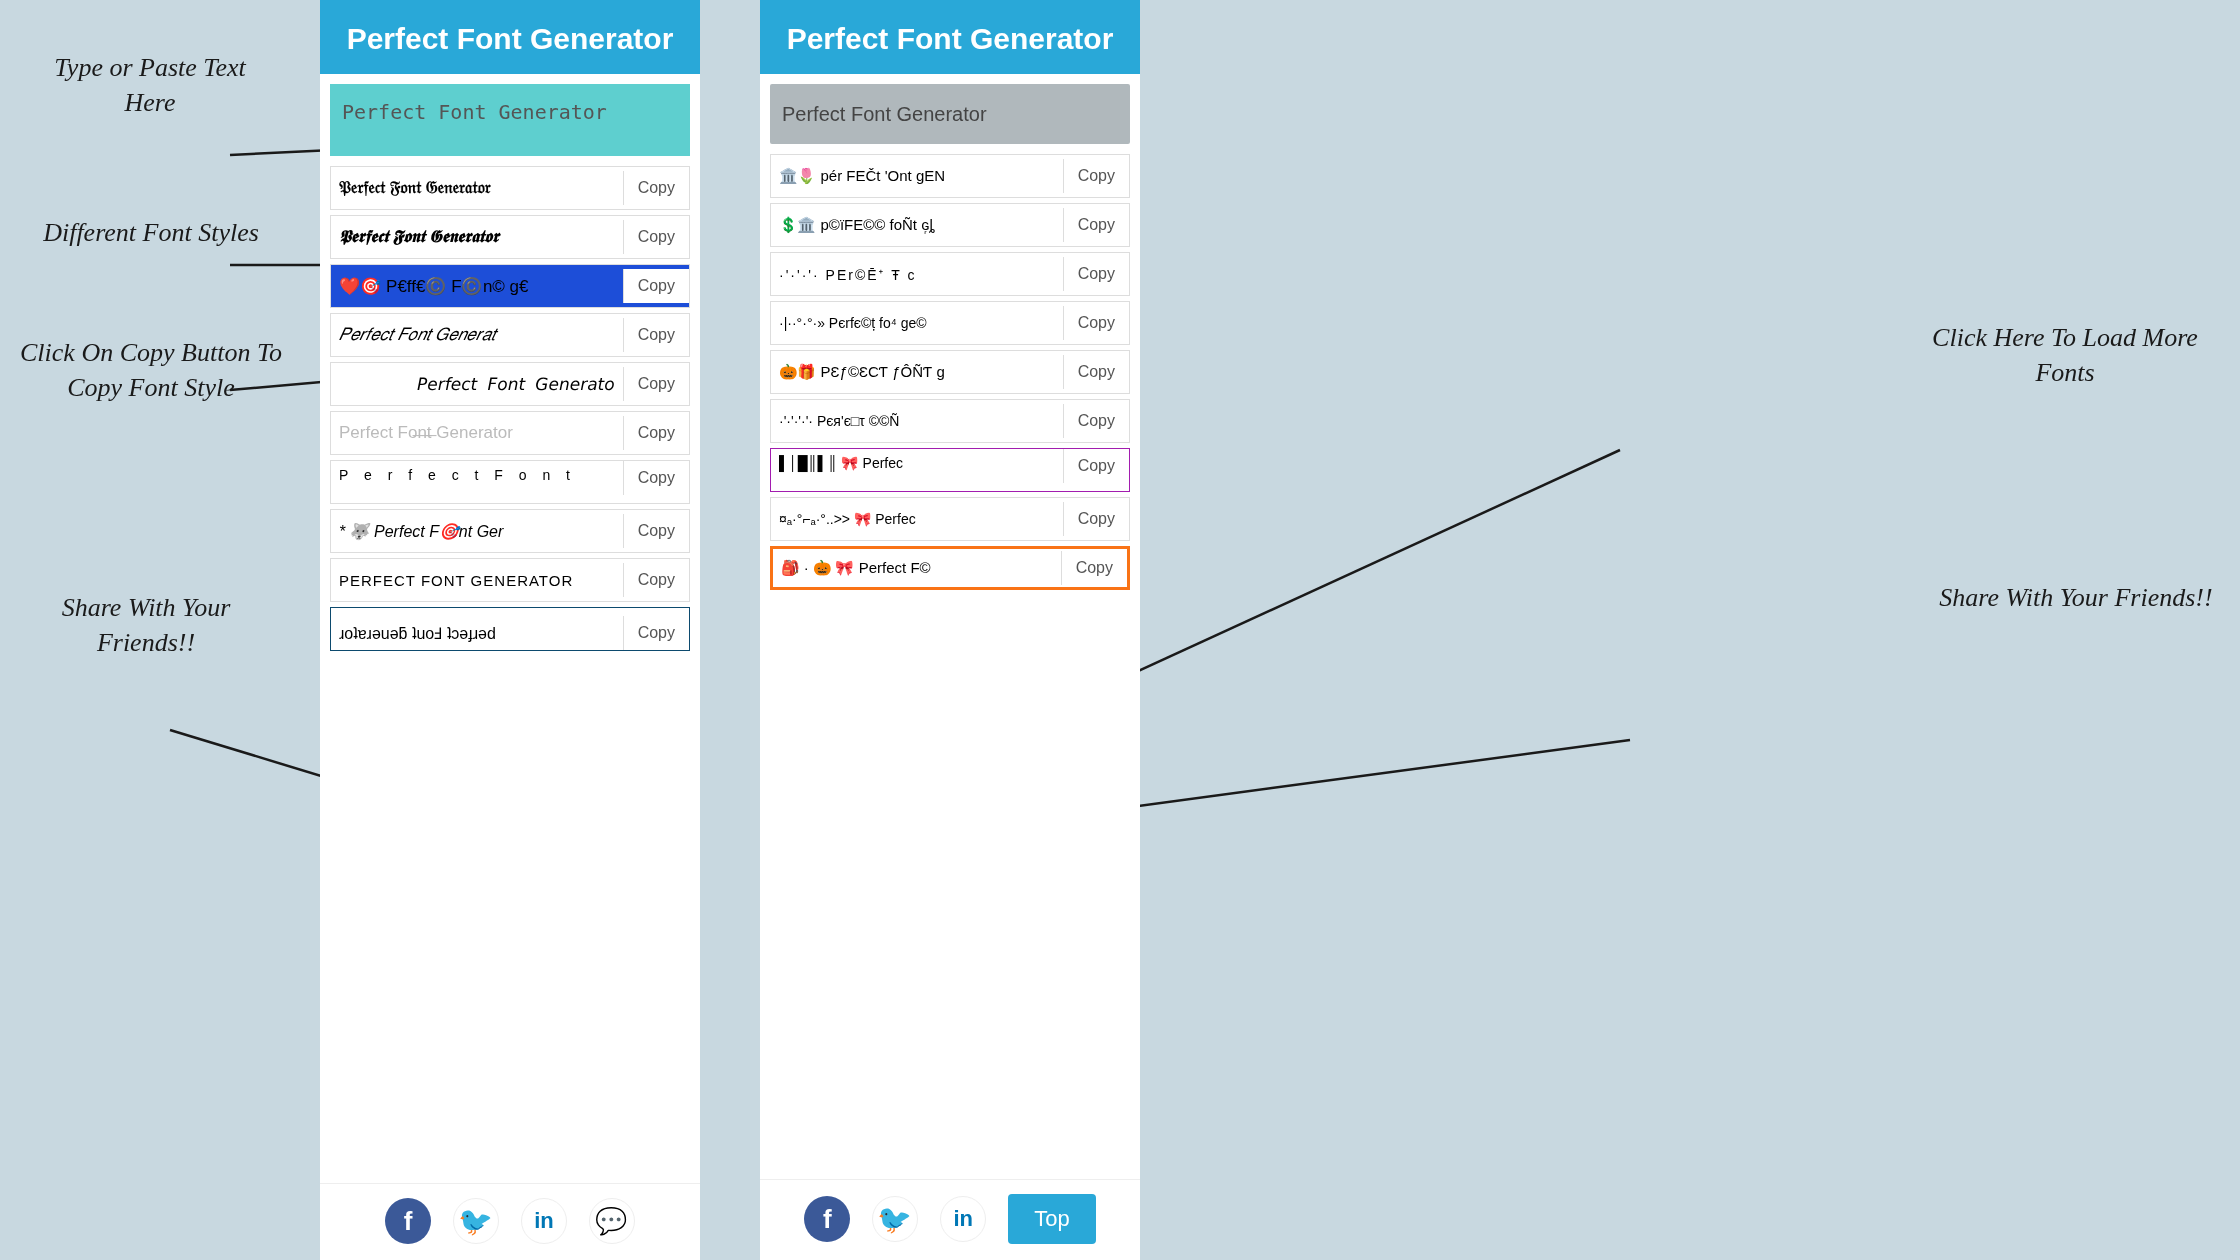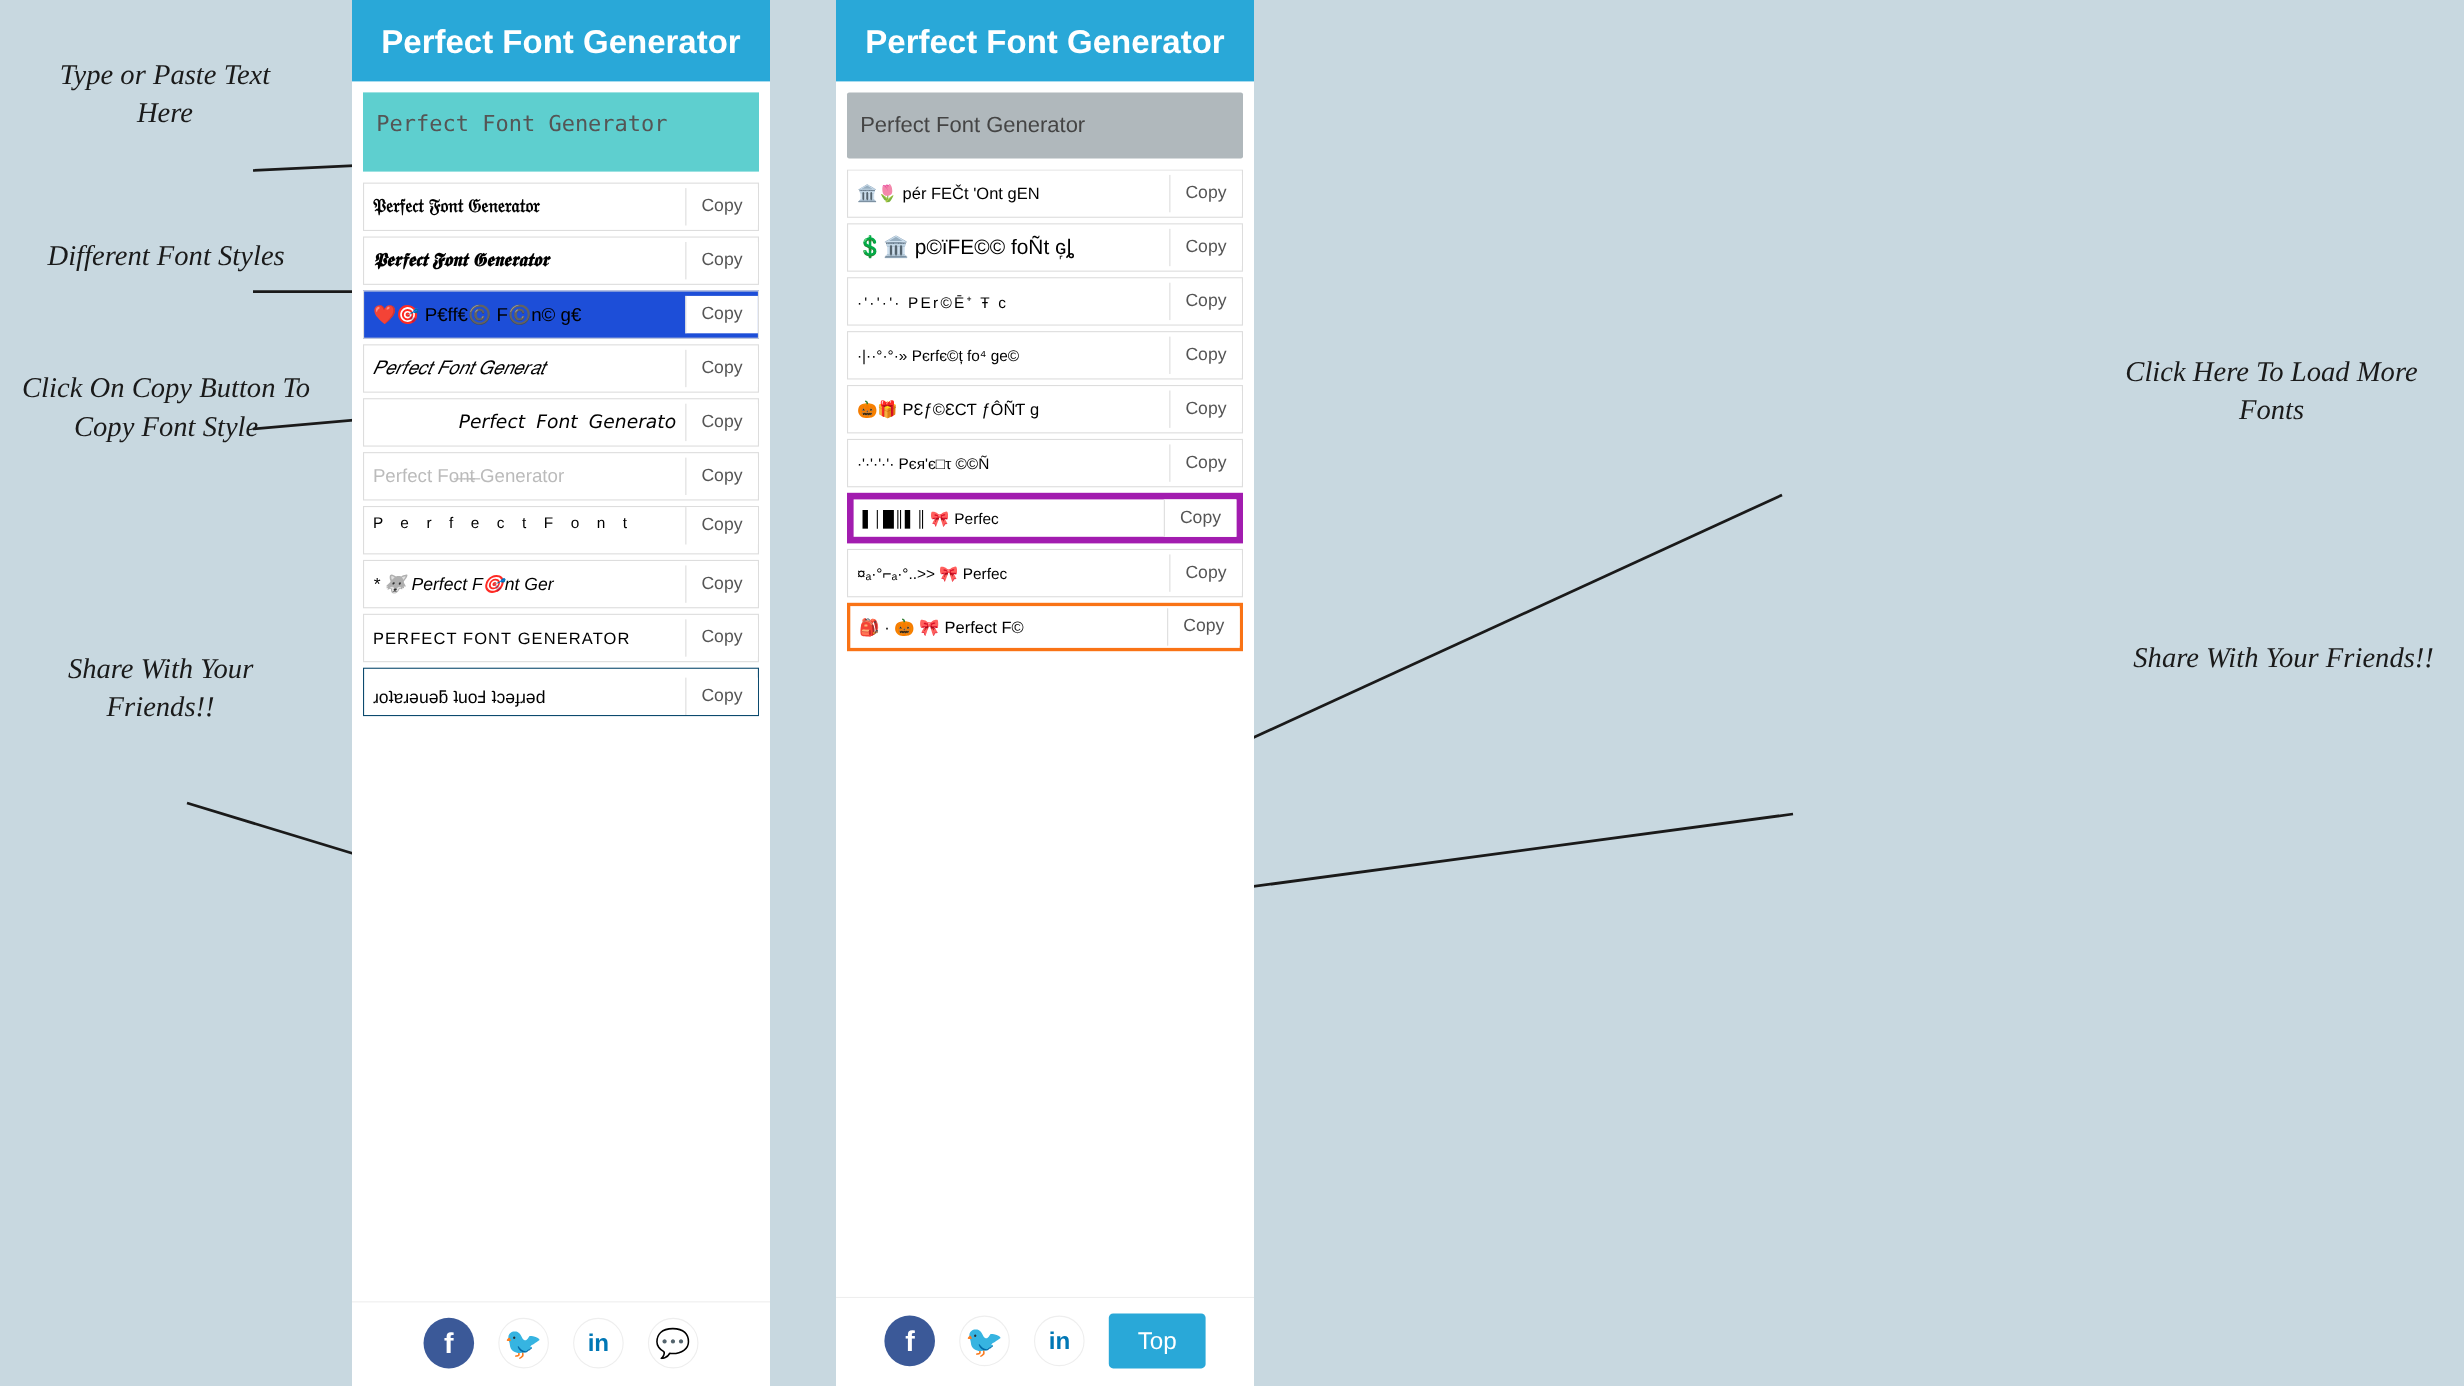--- a/index.html
+++ b/index.html
@@ -200,21 +200,21 @@
   </div>
 
   <div style="padding:0 10px; flex:1; overflow:hidden;">
 
     <div style="display:flex; border:1px solid #ddd; margin-bottom:5px; min-height:44px; align-items:center;">
       <span style="flex:1; padding:6px 8px; font-size:15px; overflow:hidden; white-space:nowrap; text-overflow:ellipsis;">🏛️🌷 pér FEČt 'Ont gEN</span>
       <button class="copy-btn">Copy</button>
     </div>
 
     <div style="display:flex; border:1px solid #ddd; margin-bottom:5px; min-height:44px; align-items:center;">
-      <span style="flex:1; padding:6px 8px; font-size:19px; overflow:hidden; white-space:nowrap; text-overflow:ellipsis;">💲🏛️ p©ïFE©© foÑt ɢ᷊ȴ</span>
+      <span style="flex:1; padding:6px 8px; font-size:15px; overflow:hidden; white-space:nowrap; text-overflow:ellipsis;">💲🏛️ p©ïFE©© foÑt ɢ᷊ȴ</span>
       <button class="copy-btn">Copy</button>
     </div>
 
     <div style="display:flex; border:1px solid #ddd; margin-bottom:5px; min-height:44px; align-items:center;">
       <span style="flex:1; padding:6px 8px; font-size:14px; overflow:hidden; white-space:nowrap; text-overflow:ellipsis; letter-spacing:2px;">·'·'·'· ΡΕr©Ē⁺ Ŧ c</span>
       <button class="copy-btn">Copy</button>
     </div>
 
     <div style="display:flex; border:1px solid #ddd; margin-bottom:5px; min-height:44px; align-items:center;">
       <span style="flex:1; padding:6px 8px; font-size:14px; overflow:hidden; white-space:nowrap; text-overflow:ellipsis;">·|··°·°·» Pєrfє©ț fo⁴ ge©</span>
@@ -224,21 +224,21 @@
     <div style="display:flex; border:1px solid #ddd; margin-bottom:5px; min-height:44px; align-items:center;">
       <span style="flex:1; padding:6px 8px; font-size:15px; overflow:hidden; white-space:nowrap; text-overflow:ellipsis;">🎃🎁 ΡƐƒ©ƐCƬ ƒÔÑƬ g</span>
       <button class="copy-btn">Copy</button>
     </div>
 
     <div style="display:flex; border:1px solid #ddd; margin-bottom:5px; min-height:44px; align-items:center;">
       <span style="flex:1; padding:6px 8px; font-size:14px; overflow:hidden; white-space:nowrap; text-overflow:ellipsis;">·'·'·'·'· Ρєя'є□τ ©©Ñ</span>
       <button class="copy-btn">Copy</button>
     </div>
 
-    <div style="display:flex; border:6px solid #a21caf; margin-bottom:5px; min-height:44px; align-items:center;">
+    <div style="display:flex; border:1px solid #a21caf; margin-bottom:5px; min-height:44px; align-items:flex-start;">
       <span style="flex:1; padding:6px 8px; font-size:14px; overflow:hidden; white-space:nowrap; text-overflow:ellipsis;">▌│█║▌║ 🎀 Perfec</span>
       <button class="copy-btn">Copy</button>
     </div>
 
     <div style="display:flex; border:1px solid #ddd; margin-bottom:5px; min-height:44px; align-items:center;">
       <span style="flex:1; padding:6px 8px; font-size:14px; overflow:hidden; white-space:nowrap; text-overflow:ellipsis;">¤ₐ·°⌐ₐ·°..&gt;&gt; 🎀 Perfec</span>
       <button class="copy-btn">Copy</button>
     </div>
 
     <div style="display:flex; border:3px solid #f97316; margin-bottom:5px; min-height:44px; align-items:center;">

